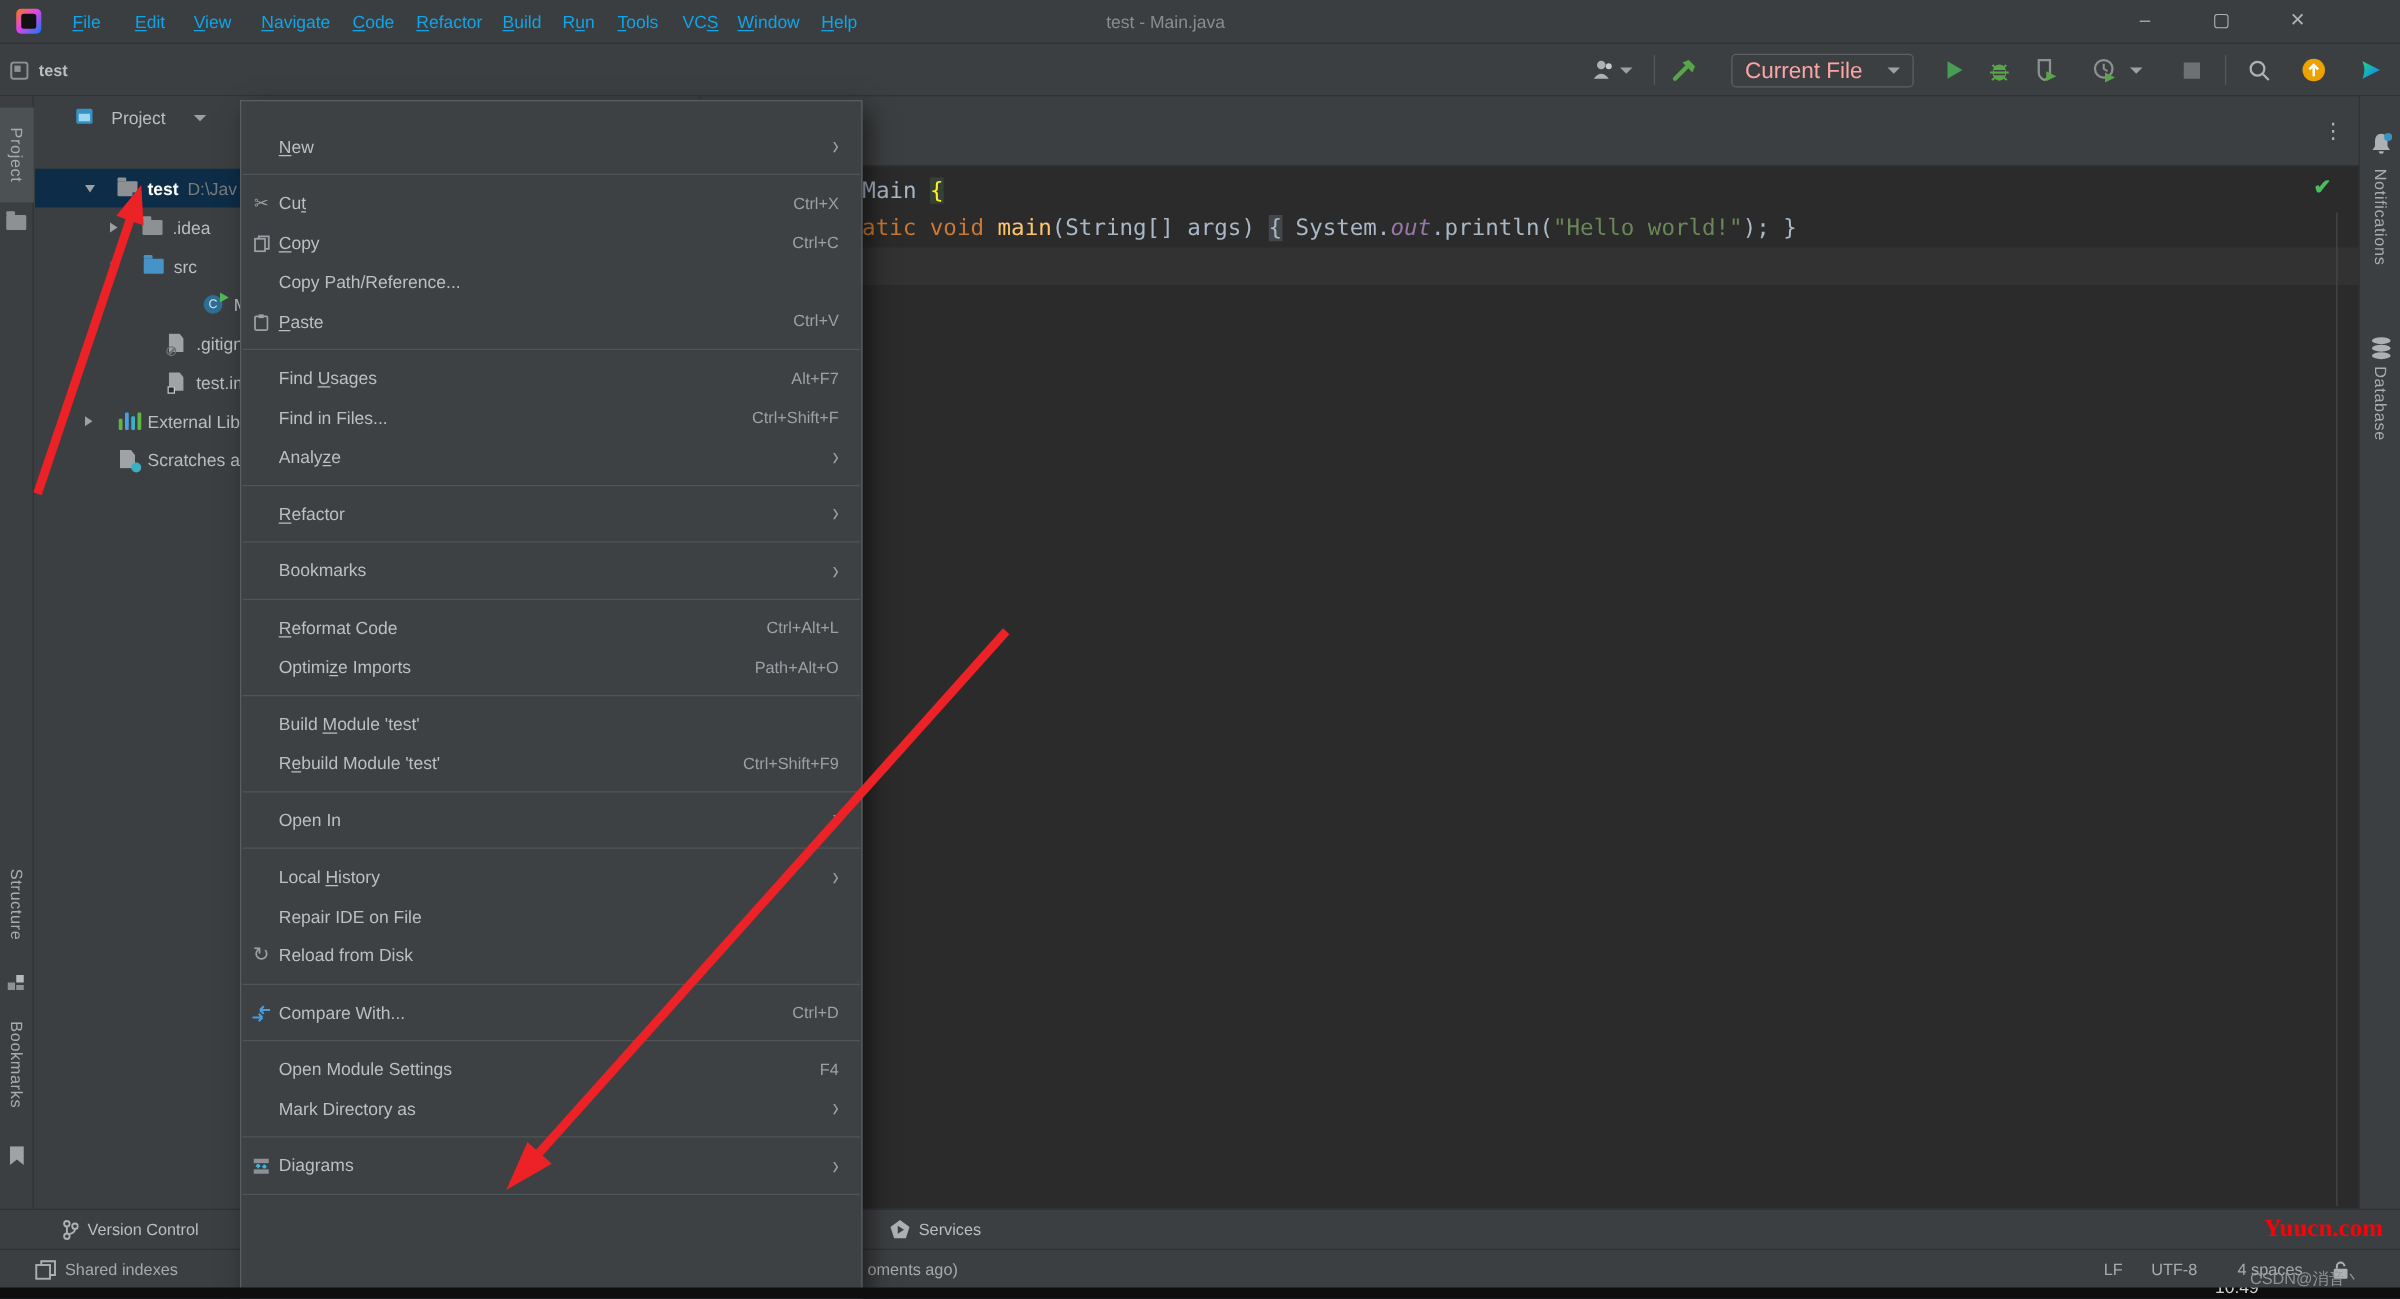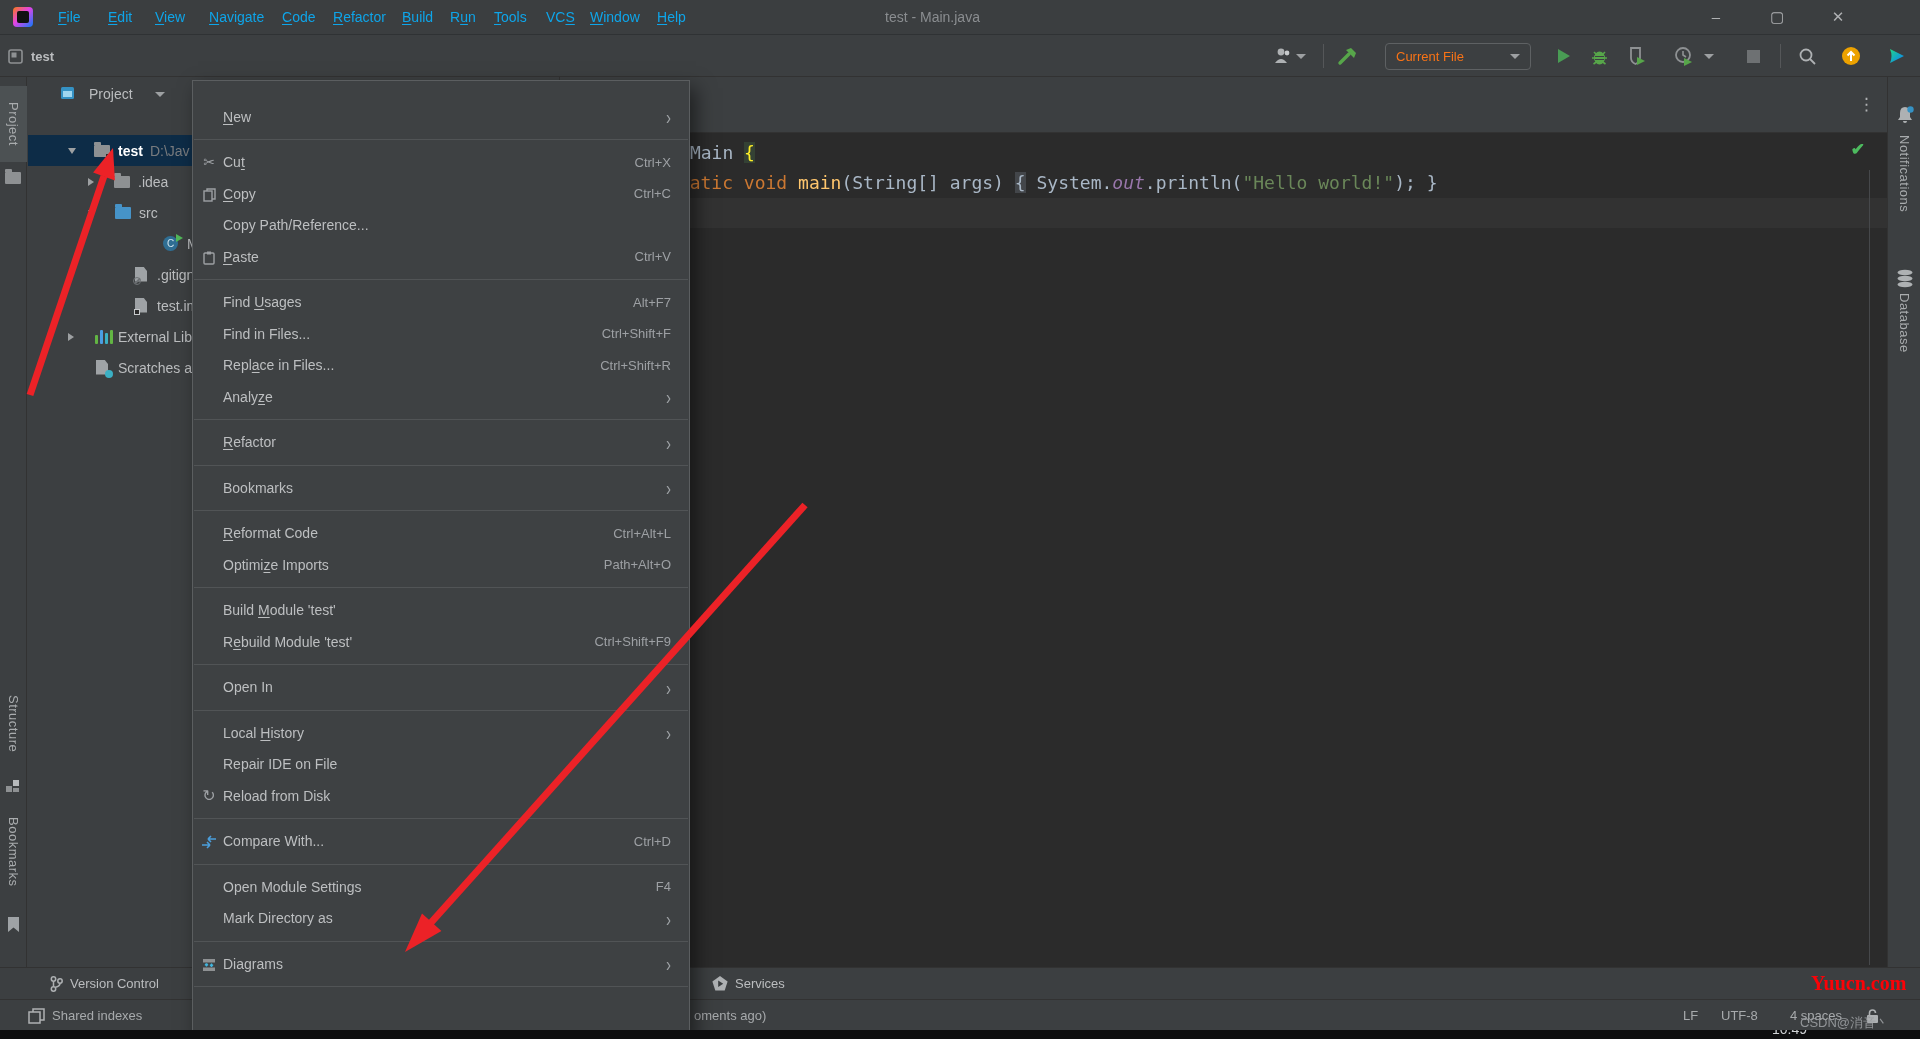--- a/index.html
+++ b/index.html
@@ -14,21 +14,21 @@
   .menubar-item { position:absolute; top:0; height:35px; line-height:35px; color:#0ea5e9; font-size:14px; padding:0 9px; }
   .menubar-item u { text-decoration:underline; text-underline-offset:2px; }
   #win-title { position:absolute; left:885px; top:0; height:35px; line-height:35px; color:#8a8d90; font-size:14px; }
   .winbtn { position:absolute; top:0; width:46px; height:35px; text-align:center; line-height:33px; color:#afb1b3; font-size:15px; }
   
   #toolbar { position:absolute; left:0; top:36px; width:1920px; height:41px; background:#3c3f41; border-bottom:1px solid #323232; }
   #proj-widget { position:absolute; left:8px; top:8px; height:24px; display:flex; align-items:center; gap:8px; color:#bbbdbf; font-size:13px; font-weight:bold; }
   .tb-sep { position:absolute; top:8px; width:1px; height:24px; background:#555759; }
   .tbicon { position:absolute; top:9px; width:22px; height:22px; display:flex; align-items:center; justify-content:center; }
   #run-combo { position:absolute; left:1385px; top:7px; width:146px; height:27px; border:1px solid #5e6163; border-radius:4px;
-    color:#f97316; font-size:13px; display:flex; align-items:center; padding:0 10px; justify-content:space-between; }
+    color:#fca5a5; font-size:18px; display:flex; align-items:center; padding:0 10px; justify-content:space-between; }
   .caret-down { width:0; height:0; border-left:5px solid transparent; border-right:5px solid transparent; border-top:5px solid #9da0a2; display:inline-block; }
   .play-tri { width:0; height:0; border-top:7px solid transparent; border-bottom:7px solid transparent; border-left:12px solid #499c54; }
   .stop-sq { width:13px; height:13px; background:#6e7173; }
   
   #left-stripe { position:absolute; left:0; top:77px; width:27px; height:890px; background:#3c3f41; border-right:1px solid #323232; }
   #right-stripe { position:absolute; left:1887px; top:77px; width:33px; height:890px; background:#3c3f41; border-left:1px solid #323232; }
   .vlabel { writing-mode:vertical-rl; font-size:13px; color:#a9acae; letter-spacing:.5px; }
   #stripe-project-tab { position:absolute; left:0; top:9px; width:27px; height:76px; background:#4c5153; display:flex; align-items:center; justify-content:center; }
   
   #project-panel { position:absolute; left:28px; top:77px; width:532px; height:890px; background:#3c3f41; border-right:1px solid #323232; }
@@ -416,24 +416,20 @@
   <div class="msep"></div>
   <div class="mi">
       <span>Find <u>U</u>sages</span>
       <span class="sc">Alt+F7</span>
     </div>
   <div class="mi">
       <span>Find in Files...</span>
       <span class="sc">Ctrl+Shift+F</span>
     </div>
   <div class="mi">
-      <span>Repl<u>a</u>ce in Files...</span>
-      <span class="sc">Ctrl+Shift+R</span>
-    </div>
-  <div class="mi">
       <span>Analy<u>z</u>e</span>
       <span class="sub">›</span>
     </div>
   <div class="msep"></div>
   <div class="mi">
       <span><u>R</u>efactor</span>
       <span class="sub">›</span>
     </div>
   <div class="msep"></div>
   <div class="mi">

